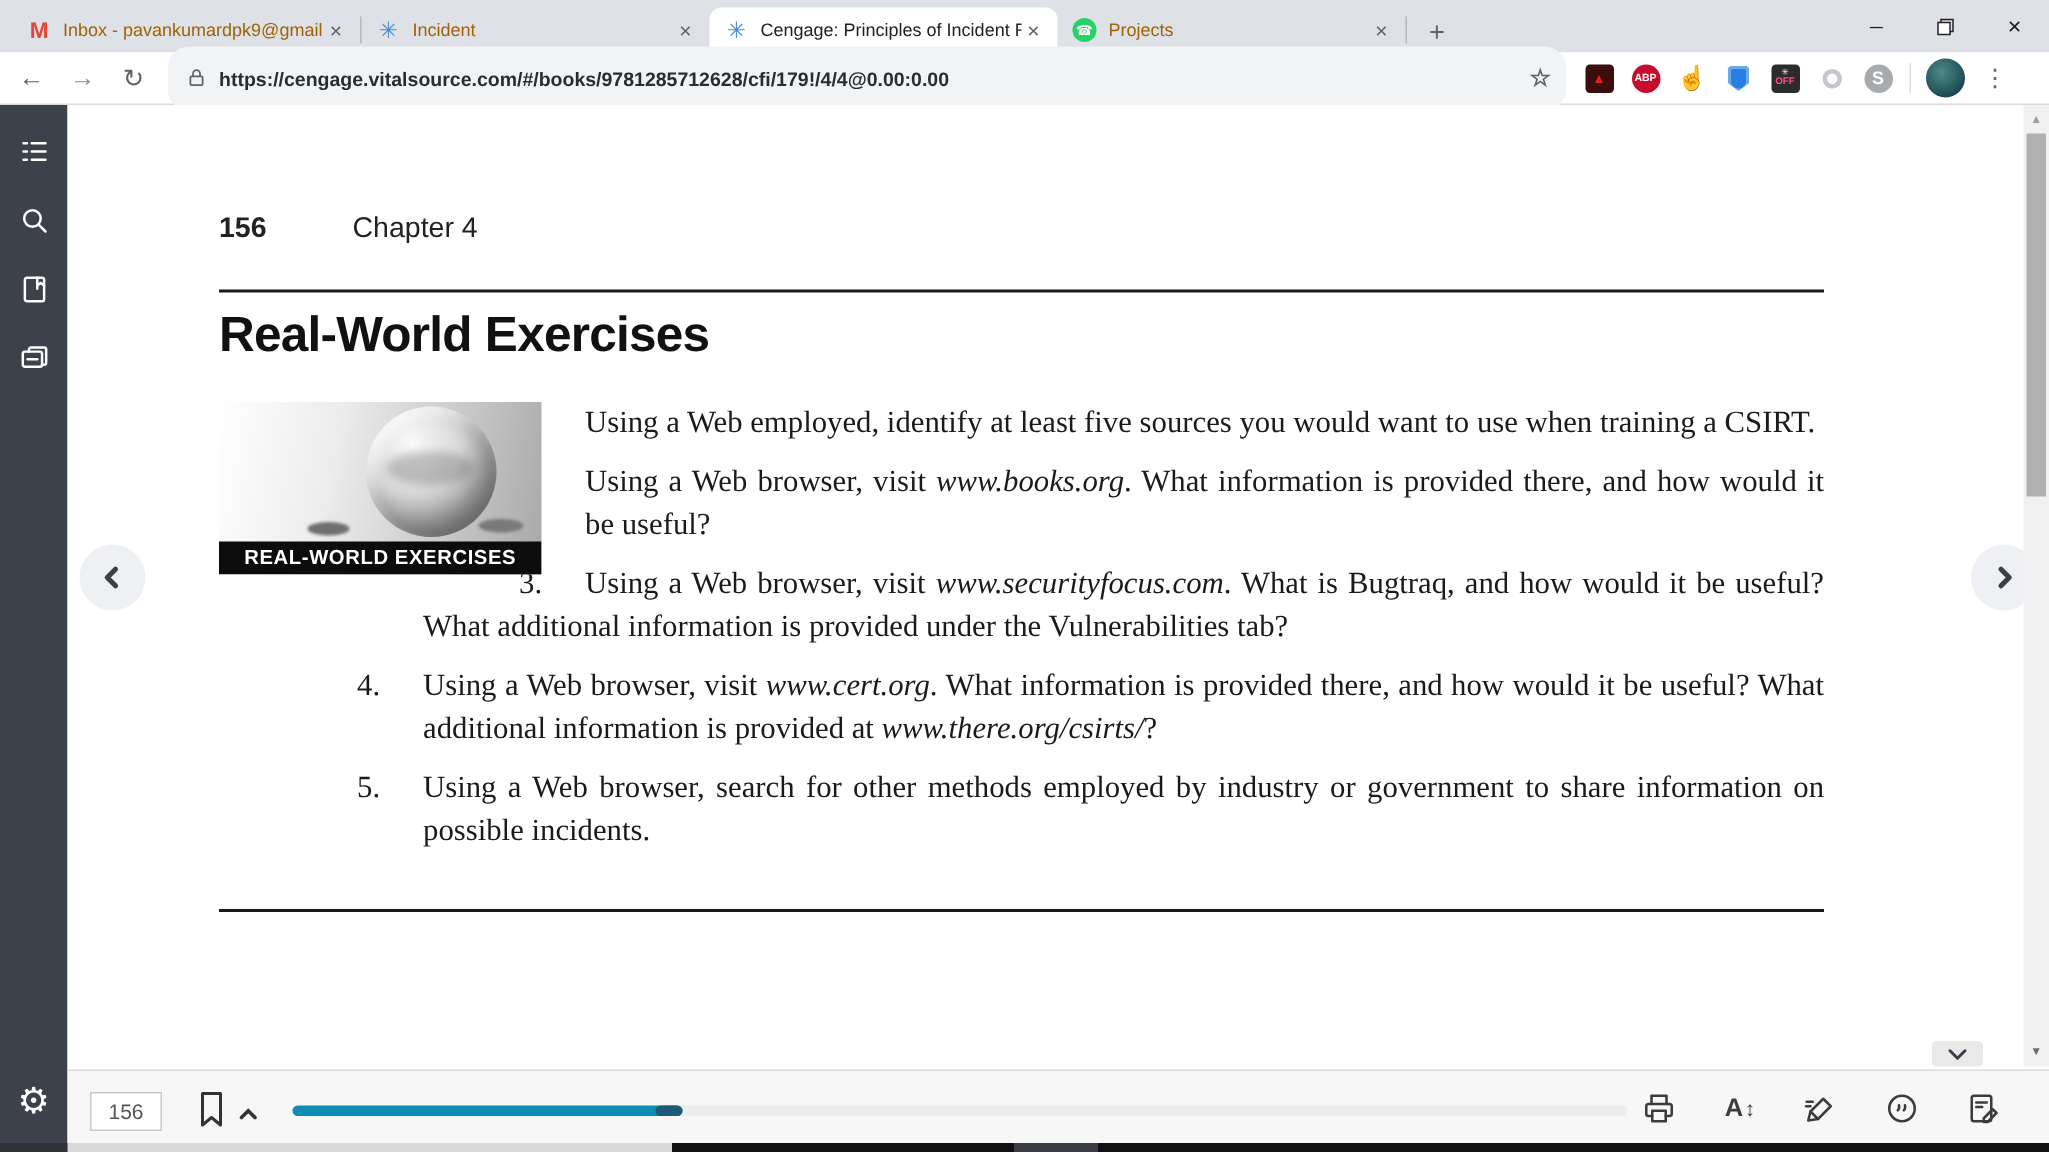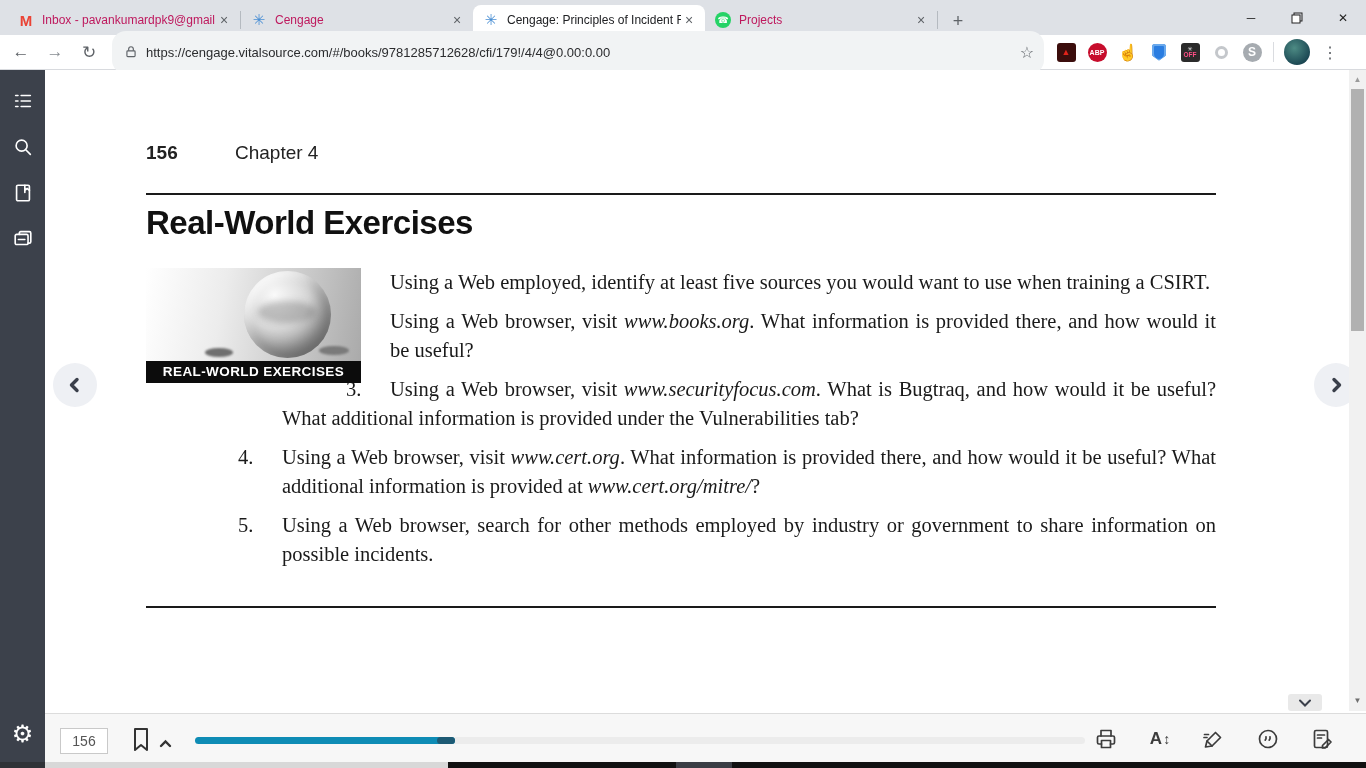--- a/index.html
+++ b/index.html
@@ -3,37 +3,37 @@
 <meta charset="utf-8">
 <style>
   * { margin:0; padding:0; box-sizing:border-box; }
   html,body { width:1366px; height:768px; overflow:hidden; font-family:"Liberation Sans", sans-serif; background:#fff; }
   .app { position:relative; width:1366px; height:768px; }
 
   
   .tabstrip { position:absolute; left:0; top:0; width:1366px; height:35px; background:#dee1e6; display:flex; align-items:flex-end; }
   .tab { position:relative; height:30px; margin-top:5px; display:flex; align-items:center; padding:0 8px 0 10px; width:232px; min-width:0; cursor:pointer; }
   .tab.active { background:#fff; border-radius:8px 8px 0 0; }
-  .tab .title { flex:1; font-size:12px; color:#be185d; white-space:nowrap; overflow:hidden; margin-left:8px; }
+  .tab .title { flex:1; font-size:12px; color:#a16207; white-space:nowrap; overflow:hidden; margin-left:8px; }
   .tab.active .title { color:#202124; }
   .tab .close { width:16px; height:16px; border-radius:50%; display:flex; align-items:center; justify-content:center; color:#5f6368; font-size:14px; line-height:16px; }
   .tabsep { width:1px; height:18px; background:#9aa0a6; margin-bottom:6px; opacity:.6; }
   .favicon { width:16px; height:16px; flex:none; display:flex; align-items:center; justify-content:center; }
   .gmail-m { color:#ea4335; font-weight:bold; font-size:15px; }
   .cengage-fav { color:#4a8fd4; font-size:15px; }
   .wa-fav { width:16px; height:16px; border-radius:50%; background:#25d366; color:#fff; font-size:9px; display:flex; align-items:center; justify-content:center; }
   .newtab { width:28px; height:28px; margin:5px 0 0 6px; display:flex; align-items:center; justify-content:center; font-size:18px; color:#5f6368; border-radius:50%; cursor:pointer; }
   .wincontrols { position:absolute; right:0; top:0; height:35px; display:flex; }
   .winbtn { width:46px; height:35px; display:flex; align-items:center; justify-content:center; color:#222; font-size:12px; cursor:pointer; }
 
   
   .toolbar { position:absolute; left:0; top:35px; width:1366px; height:35px; background:#fff; border-bottom:1px solid #d8dade; display:flex; align-items:center; }
   .navbtn { width:26px; height:26px; display:flex; align-items:center; justify-content:center; font-size:17px; color:#5f6368; margin-left:8px; cursor:pointer; }
   .navbtn.fwd { color:#878c91; }
-  .omnibox { position:relative; margin-left:10px; width:932px; height:43px; background:#f1f3f4; border-radius:14px; display:flex; align-items:center; padding:0 10px 0 12px; }
+  .omnibox { position:relative; margin-left:10px; width:932px; height:43px; background:#f1f3f4; border-radius:14px; display:flex; align-items:center; padding:0 10px 0 12px;font-weight:bold; }
   .omnibox .url { font-size:13px; color:#2b2c2e; margin-left:8px; flex:1; white-space:nowrap; overflow:hidden; }
   .star { color:#5f6368; font-size:16px; cursor:pointer; }
   .exts { display:flex; align-items:center; gap:11px; margin-left:12px; }
   .ext { width:20px; height:20px; display:flex; align-items:center; justify-content:center; cursor:pointer; }
   .acro { width:19px; height:19px; background:#3b0d0c; border-radius:3px; color:#e2231a; font-size:9px; display:flex; align-items:center; justify-content:center; }
   .abp { width:19px; height:19px; background:#c70d2c; border-radius:50%; color:#fff; font-size:7px; font-weight:bold; display:flex; align-items:center; justify-content:center; }
   .hand { color:#1a73e8; font-size:16px; }
   .shield { width:14px; height:17px; background:#2a7de1; border-radius:3px 3px 7px 7px; clip-path:polygon(0 0,100% 0,100% 70%,50% 100%,0 70%); box-shadow:inset 0 0 0 2px #6aa9ec; }
   .offb { width:19px; height:19px; background:#2b2b2b; border-radius:3px; display:flex; flex-direction:column; align-items:center; justify-content:center; line-height:1; }
   .offb .snow { color:#eee; font-size:6px; }
@@ -120,21 +120,21 @@
           <span class="gmail-m">M</span>
         </span>
       <span class="title">Inbox - pavankumardpk9@gmail</span>
       <span class="close">×</span>
     </div>
     <div class="tabsep"></div>
     <div class="tab">
       <span class="favicon">
           <span class="cengage-fav">✳</span>
         </span>
-      <span class="title">Cengage</span>
+      <span class="title">Incident</span>
       <span class="close">×</span>
     </div>
     <div class="tab active">
       <span class="favicon">
           <span class="cengage-fav">✳</span>
         </span>
       <span class="title">Cengage: Principles of Incident R</span>
       <span class="close">×</span>
     </div>
     <div class="tab">
@@ -242,21 +242,21 @@
         <div class="exfig">
           <span class="globe"></span>
           <span class="pz1"></span>
           <span class="pz2"></span>
           <span class="excap">REAL-WORLD EXERCISES</span>
         </div>
         <ol class="exlist">
           <li><span class="num">1.</span><span>Using a Web employed, identify at least five sources you would want to use when training a CSIRT.</span><em></em><span></span></li>
           <li><span class="num">2.</span><span>Using a Web browser, visit </span><em>www.books.org</em><span>. What information is provided there, and how would it be useful?</span></li>
           <li><span class="num">3.</span><span>Using a Web browser, visit </span><em>www.securityfocus.com</em><span>. What is Bugtraq, and how would it be useful? What additional information is provided under the Vulnerabilities tab?</span></li>
-          <li><span class="num">4.</span><span>Using a Web browser, visit </span><em>www.cert.org</em><span>. What information is provided there, and how would it be useful? What additional information is provided at </span><em>www.cert.org/mitre/</em><span>?</span></li>
+          <li><span class="num">4.</span><span>Using a Web browser, visit </span><em>www.cert.org</em><span>. What information is provided there, and how would it be useful? What additional information is provided at </span><em>www.there.org/csirts/</em><span>?</span></li>
           <li><span class="num">5.</span><span>Using a Web browser, search for other methods employed by industry or government to share information on possible incidents.</span><em></em><span></span></li>
         </ol>
       </div>
 
       <hr class="rule2">
     </div>
   </div>
 
   <div class="pagenav nav-left">
     <svg width="16" height="16" viewBox="0 0 16 16">

